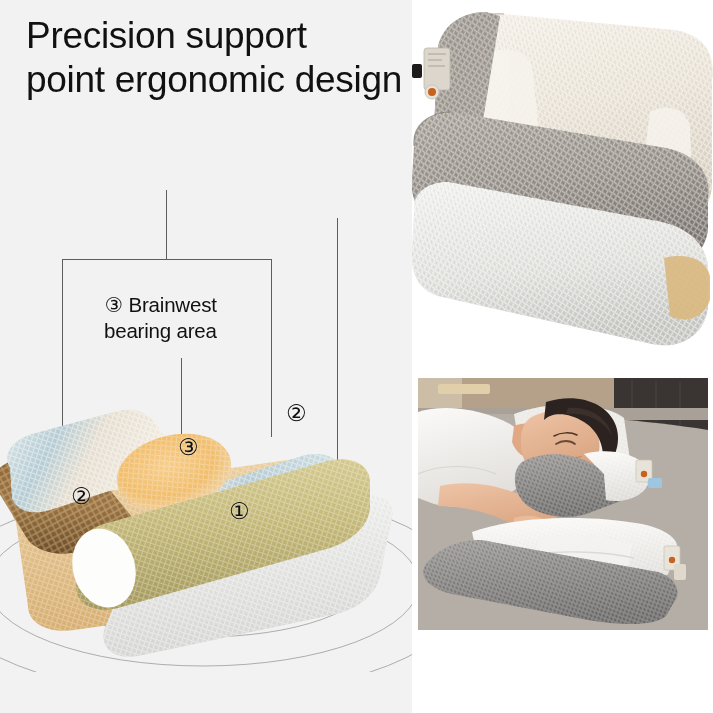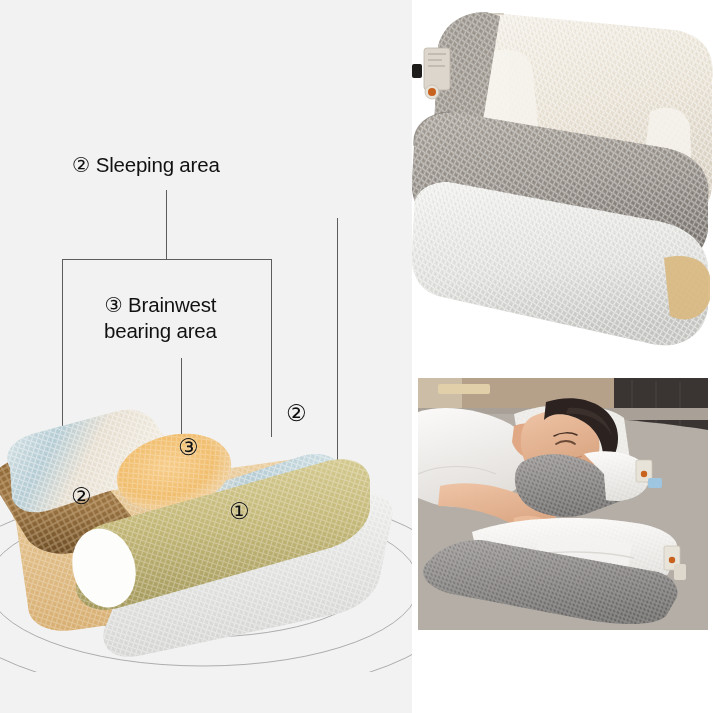--- a/index.html
+++ b/index.html
@@ -21,21 +21,21 @@
     position:absolute;left:26px;top:14px;width:400px;
     font-size:37px;line-height:44px;color:#111;
     letter-spacing:-0.3px;white-space:pre-line;font-weight:400;
   }
   .callout{
     position:absolute;color:#111;font-size:20.5px;line-height:26px;
     white-space:pre-line;letter-spacing:-0.2px;
   }
   #callout-2{left:72px;top:152px;}
   #callout-1{left:256px;top:152px;}
-  #callout-3{left:104px;top:292px;text-align:center;}
+  #callout-3{left:104px;top:292px;text-align:right;}
 
   .lead{position:absolute;background:#5d5d5d;}
   .lead.v{width:1.2px;}
   .lead.h{height:1.2px;}
 
   
   #pillow-wrap{position:absolute;left:-12px;top:372px;width:430px;height:300px;}
 
   .zmark{
     position:absolute;font-size:23px;color:#111;font-weight:400;
@@ -53,29 +53,30 @@
   }
   .ph-svg{display:block;width:100%;height:100%;}
 </style>
 </head>
 <body>
 
 <div id="stage">
 
   <div id="left-panel">
 
+    <div id="title">Precision support
+point ergonomic design</div>
 
     <div class="lead v" style="left:166px;top:190px;height:70px;"></div>
     <div class="lead h" style="left:62px;top:259px;width:210px;"></div>
     <div class="lead v" style="left:62px;top:259px;height:232px;"></div>
     <div class="lead v" style="left:271px;top:259px;height:178px;"></div>
     <div class="lead v" style="left:337px;top:218px;height:300px;"></div>
     <div class="lead v" style="left:181px;top:358px;height:110px;"></div>
 
-    <div class="callout" id="callout-2">② Sleeping area</div>
     <div class="callout" id="callout-3">③ Brainwest
 bearing area</div>
 
     <div id="pillow-wrap">
       <svg class="ph-svg" viewBox="0 0 430 300" preserveAspectRatio="none">
         <defs>
           <pattern id="mesh" width="5" height="5" patternUnits="userSpaceOnUse" patternTransform="rotate(18)">
             <rect width="5" height="5" fill="none"></rect>
             <path d="M0 2.5 H5 M2.5 0 V5" stroke="rgba(255,255,255,.55)" stroke-width="1.1"></path>
             <path d="M0 0 L5 5" stroke="rgba(0,0,0,.05)" stroke-width="0.7"></path>

